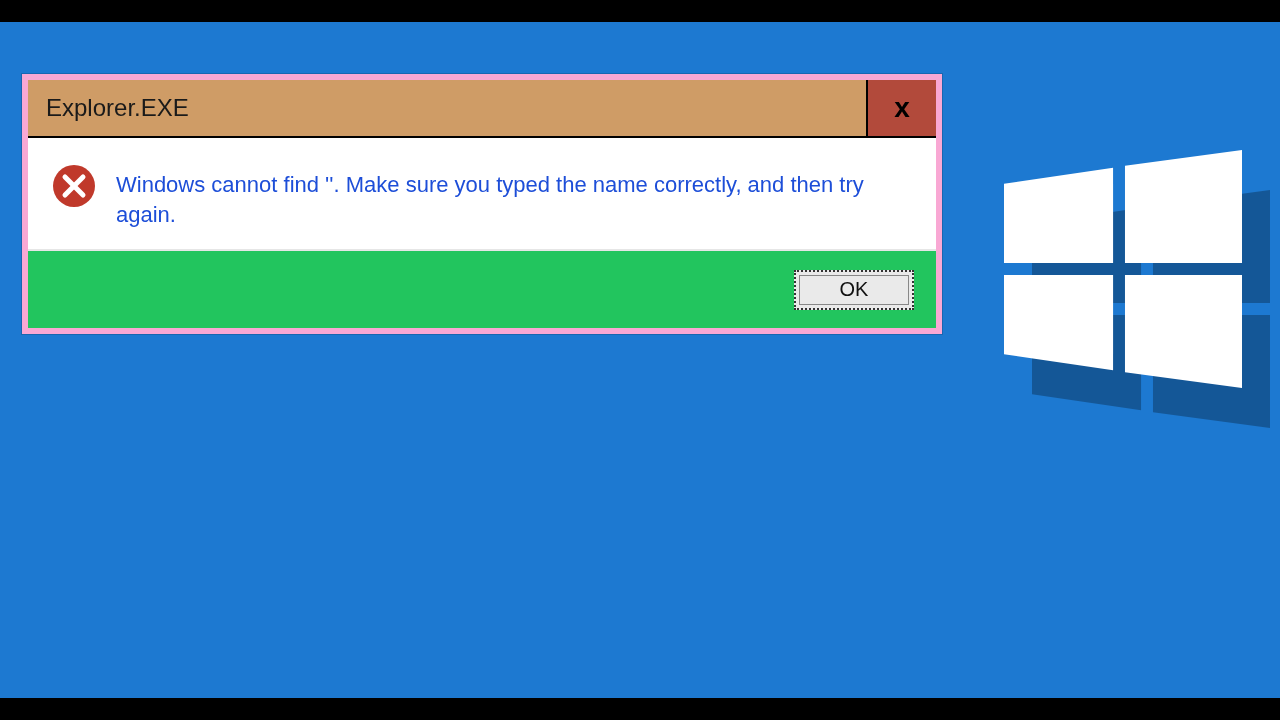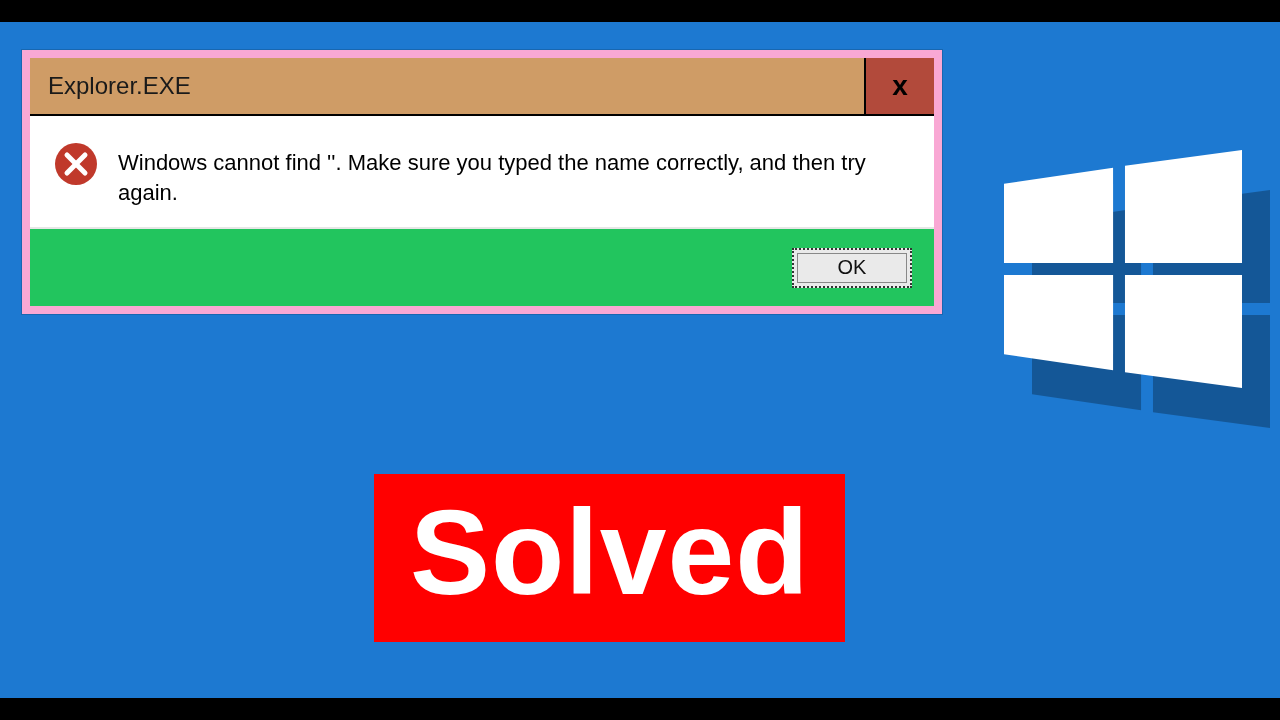--- a/index.html
+++ b/index.html
@@ -13,23 +13,23 @@
   .letterbox-top, .letterbox-bottom {
     position: absolute; left: 0; width: 100%; height: 22px; background: #000;
   }
   .letterbox-top { top: 0; }
   .letterbox-bottom { bottom: 0; }
 
   
   .dialog {
     position: absolute;
     left: 22px;
-    top: 50px;
+    top: 74px;
     width: 920px;
-    border: 8px solid #f9a8d4;
+    border: 6px solid #f9a8d4;
     box-shadow: 0 0 0 1px rgba(0,0,0,.15);
     background: #fff;
   }
   .titlebar {
     display: flex;
     align-items: stretch;
     height: 58px;
     background: #cf9c66;
     border-bottom: 2px solid #000;
   }
@@ -59,21 +59,21 @@
     align-items: flex-start;
     padding: 26px 24px 20px 24px;
     gap: 20px;
     border-bottom: 1px solid #e6e6e6;
   }
   .err-icon {
     width: 44px; height: 44px; flex: 0 0 44px;
   }
   .msg {
     font-size: 22px;
-    color: #000000;
+    color: #1d4ed8;
     line-height: 1.35;
     padding-top: 6px;
   }
   .footer {
     height: 78px;
     background: #22c55e;
     display: flex;
     align-items: center;
     justify-content: flex-end;
     padding: 0 22px;
@@ -155,14 +155,13 @@
     <svg viewBox="0 0 240 240" width="238" height="238">
       <g fill="#ffffff">
         <polygon points="0,34 110,18 110,114 0,114"></polygon>
         <polygon points="122,16 240,0 240,114 122,114"></polygon>
         <polygon points="0,126 110,126 110,222 0,206"></polygon>
         <polygon points="122,126 240,126 240,240 122,224"></polygon>
       </g>
     </svg>
   </span>
 
-  <div class="solved">Solved</div>
 </div>
 
 </body></html>

